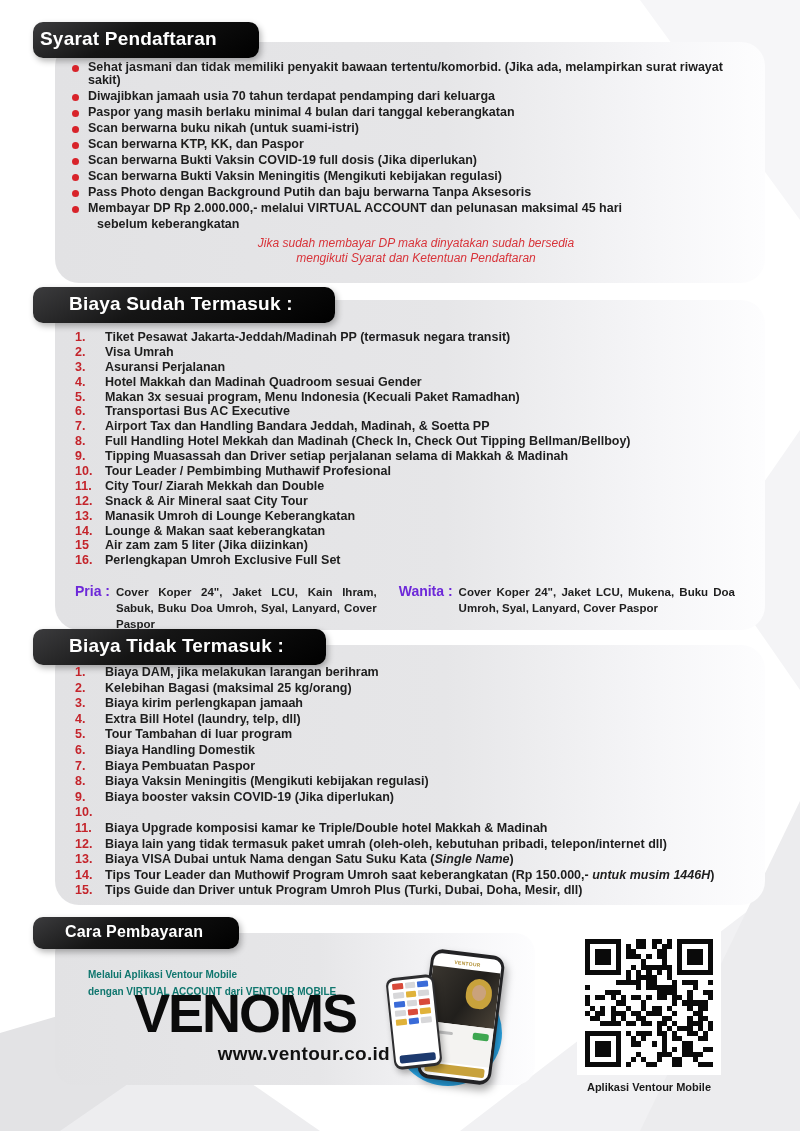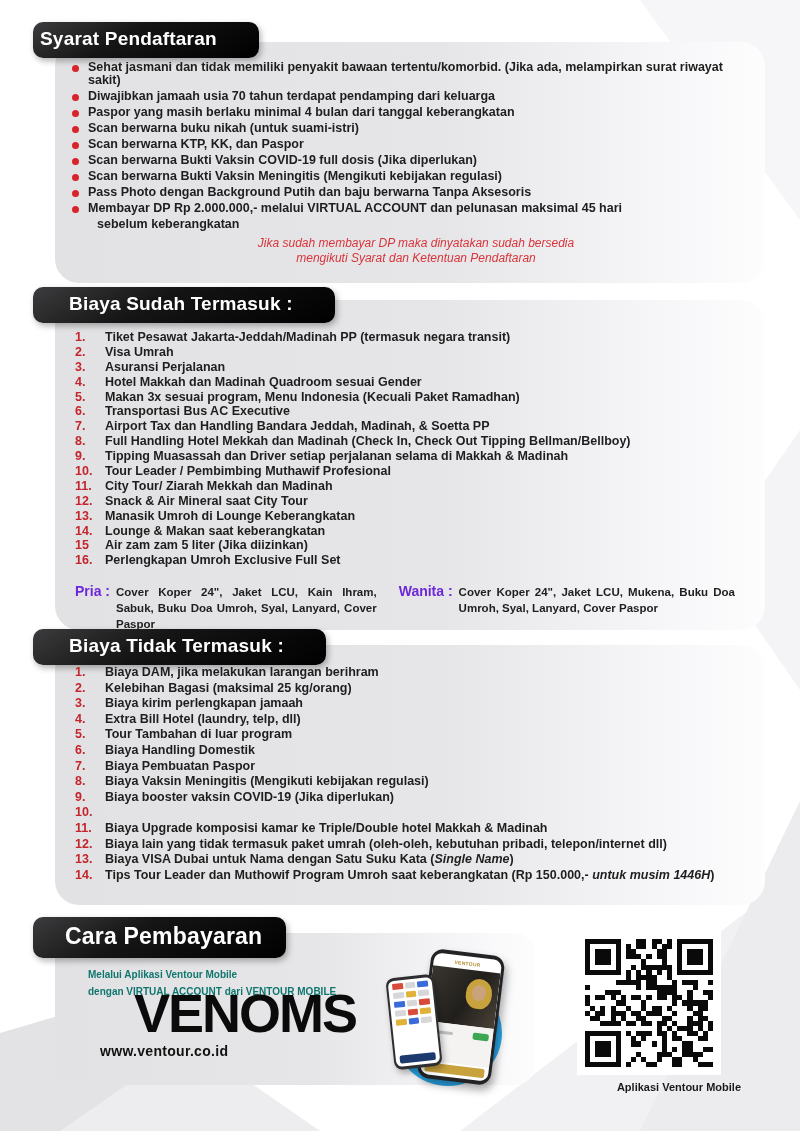--- a/index.html
+++ b/index.html
@@ -30,21 +30,21 @@
   .panel-3 { left:55px; top:645px; width:710px; height:260px; }
   .panel-4 { left:55px; top:933px; width:480px; height:152px; border-radius:20px; }
 
   
   .pill { position:absolute; left:33px; background:linear-gradient(150deg,#3c3c3e 0%,#151515 40%,#000 100%);
           color:#fff; font-weight:bold; font-size:19px; letter-spacing:.2px;
           border-radius:10px; padding:6px 42px 8px 36px; box-shadow:2px 3px 6px rgba(0,0,0,.30); }
   .pill-1 { top:22px;padding-left:7px; }
   .pill-2 { top:287px; }
   .pill-3 { top:629px; }
-  .pill-4 { top:917px; font-size:23px; padding:6px 24px 8px 32px; }
+  .pill-4 { top:917px; font-size:16px; padding:6px 36px 8px 32px; }
 
   
   .bullets { position:absolute; left:72px; top:61px; width:672px; }
   .bullets .row { display:flex; align-items:flex-start; margin-bottom:3.2px; }
   .dot { flex:0 0 auto; width:7px; height:7px; border-radius:50%; background:#d8232a; margin:4px 9px 0 0; }
   .bullets .txt, .b-txt { font-size:12.5px; font-weight:bold; color:#1e1e1e; line-height:12.8px; }
   .dp-cont { margin:3px 0 2px 25px; }
   .note { margin:6px 0 0 16px; color:#d8343a; font-style:italic; font-size:12px; font-weight:500; line-height:15px;text-align:center; }
 
   
@@ -63,22 +63,22 @@
   .gender .col { display:flex; align-items:flex-start; }
   .gender .col-pria { width:305px; }
   .gender .col-wanita { width:340px; margin-left:22px; }
   .glabel { color:#6d28d9; font-weight:bold; font-size:14px; flex:0 0 auto; margin-right:6px; line-height:15px; }
   .gtext { font-weight:bold; font-size:11.5px; color:#1e1e1e; line-height:16px; text-align:justify; }
 
   
   .pay-lines { position:absolute; left:88px; top:966px; font-size:10px; font-weight:bold; color:#0f766e; line-height:17px; }
   .venoms { position:absolute; left:100px; top:982px; width:290px; text-align:center;
             font-size:54px; font-weight:bold; letter-spacing:-2px; color:#0b0b0b; }
-  .site-url { position:absolute; left:100px; top:1043px; width:290px; text-align:left;
-              font-size:14px; font-weight:bold; color:#111; letter-spacing:.3px; text-decoration:none; }
+  .site-url { position:absolute; left:100px; top:1043px; width:290px; text-align:right;
+              font-size:19px; font-weight:bold; color:#111; letter-spacing:.3px; text-decoration:none; }
 
   
   .illo { position:absolute; left:372px; top:948px; width:150px; height:145px; }
   .illo .circle { position:absolute; left:22px; top:32px; width:108px; height:106px; border-radius:50%; background:#2aa7e8; }
   .phone-big { position:absolute; left:52px; top:4px; width:74px; height:130px; background:#232325; border-radius:12px;
                transform:rotate(7deg); padding:4px 3px; box-shadow:3px 5px 8px rgba(0,0,0,.35); }
   .phone-big .screen { width:100%; height:100%; background:#fff; border-radius:8px; overflow:hidden; display:flex; flex-direction:column; }
   .pb-top { height:13px; display:flex; align-items:center; justify-content:center; }
   .pb-brand { font-size:5px; font-weight:bold; color:#b08d2f; letter-spacing:.3px; }
   .pb-photo { height:56px; background:linear-gradient(120deg,#3a3630 0%,#211f1c 55%,#4a4237 100%); position:relative; }
@@ -92,21 +92,21 @@
                  transform:rotate(-6deg); padding:3px 2px; box-shadow:2px 4px 6px rgba(0,0,0,.3); }
   .phone-small .screen { width:100%; height:100%; background:#fff; border-radius:6px; overflow:hidden; position:relative; }
   .ps-row { height:6px; margin:3px 4px 0; display:flex; gap:2px; }
   .ps-chip { flex:1; border-radius:1px; background:#d7d7d9; }
   .ps-chip.c1 { background:#d84a3a; } .ps-chip.c2 { background:#3a6bd8; } .ps-chip.c3 { background:#e0b23a; }
   .ps-btn { position:absolute; bottom:3px; left:4px; right:4px; height:8px; background:#1d3a6e; border-radius:2px; }
 
   
   .qr-box { position:absolute; left:577px; top:931px; width:144px; height:144px; background:#fff; padding:8px; }
   .qr-box svg { width:128px; height:128px; display:block; }
-  .qr-caption { position:absolute; left:557px; top:1081px; width:184px; text-align:right;
+  .qr-caption { position:absolute; left:557px; top:1081px; width:184px; text-align:center;
                 font-size:11px; font-weight:bold; color:#1a1a1a; }
 </style>
 </head>
 <body>
 
 <div class="page">
 
   <div class="facet facet-tr"></div>
   <div class="facet facet-rm"></div>
   <div class="facet facet-br1"></div>
@@ -206,21 +206,21 @@
       <div class="row">
         <span class="num">9.</span>
         <span class="txt"><span>Tipping Muasassah dan Driver setiap perjalanan selama di Makkah &amp; Madinah</span></span>
       </div>
       <div class="row">
         <span class="num">10.</span>
         <span class="txt"><span>Tour Leader / Pembimbing Muthawif Profesional</span></span>
       </div>
       <div class="row">
         <span class="num">11.</span>
-        <span class="txt"><span>City Tour/ Ziarah Mekkah dan Madinah</span></span>
+        <span class="txt"><span>City Tour/ Ziarah Mekkah dan Double</span></span>
       </div>
       <div class="row">
         <span class="num">12.</span>
         <span class="txt"><span>Snack &amp; Air Mineral saat City Tour</span></span>
       </div>
       <div class="row">
         <span class="num">13.</span>
         <span class="txt"><span>Manasik Umroh di Lounge Keberangkatan</span></span>
       </div>
       <div class="row">
@@ -296,20 +296,24 @@
         <span class="num">12.</span>
         <span class="txt"><span>Biaya lain yang tidak termasuk paket umrah (oleh-oleh, kebutuhan pribadi, telepon/internet dll)</span></span>
       </div>
       <div class="row">
         <span class="num">13.</span>
         <span class="txt"><span>Biaya VISA Dubai untuk Nama dengan Satu Suku Kata (</span><em>Single Name</em><span>)</span></span>
       </div>
       <div class="row">
         <span class="num">14.</span>
         <span class="txt"><span>Tips Tour Leader dan Muthowif Program Umroh saat keberangkatan (Rp 150.000,- </span><em>untuk musim 1446H</em><span>)</span></span>
+      </div>
+      <div class="row">
+        <span class="num">15.</span>
+        <span class="txt"><span>Tips Guide dan Driver untuk Program Umroh Plus (Turki, Dubai, Doha, Mesir, dll)</span></span>
       </div>
     </div>
 
   <div class="pay-lines">
     <div>Melalui Aplikasi Ventour Mobile</div>
     <div>dengan VIRTUAL ACCOUNT dari VENTOUR MOBILE</div>
   </div>
   <div class="venoms">VENOMS</div>
   <a class="site-url" href="#">www.ventour.co.id</a>
 

